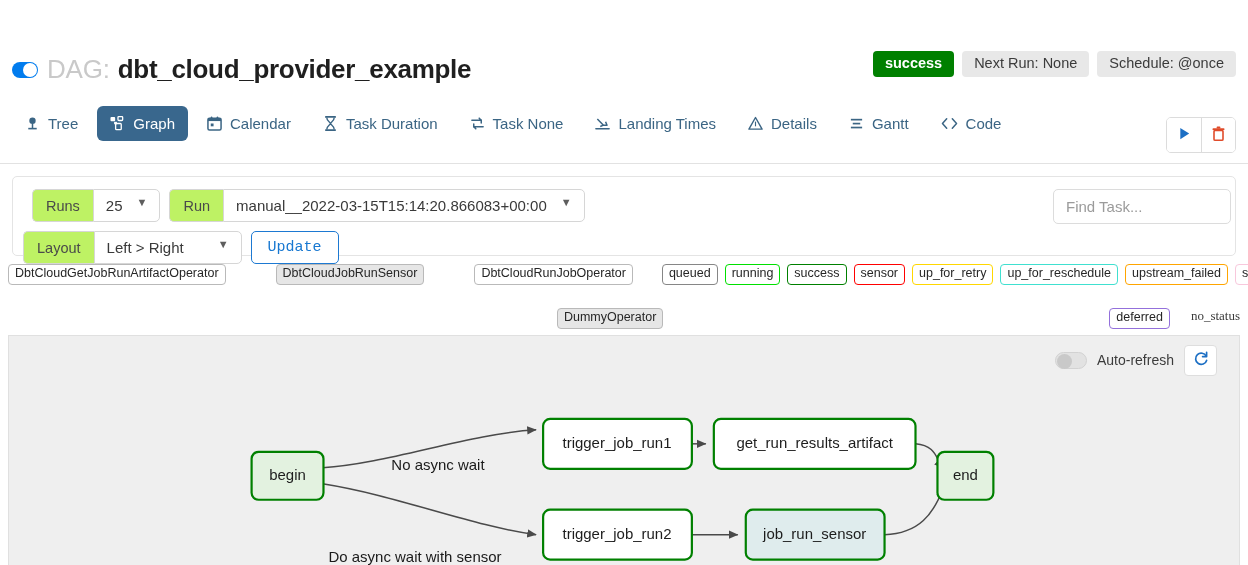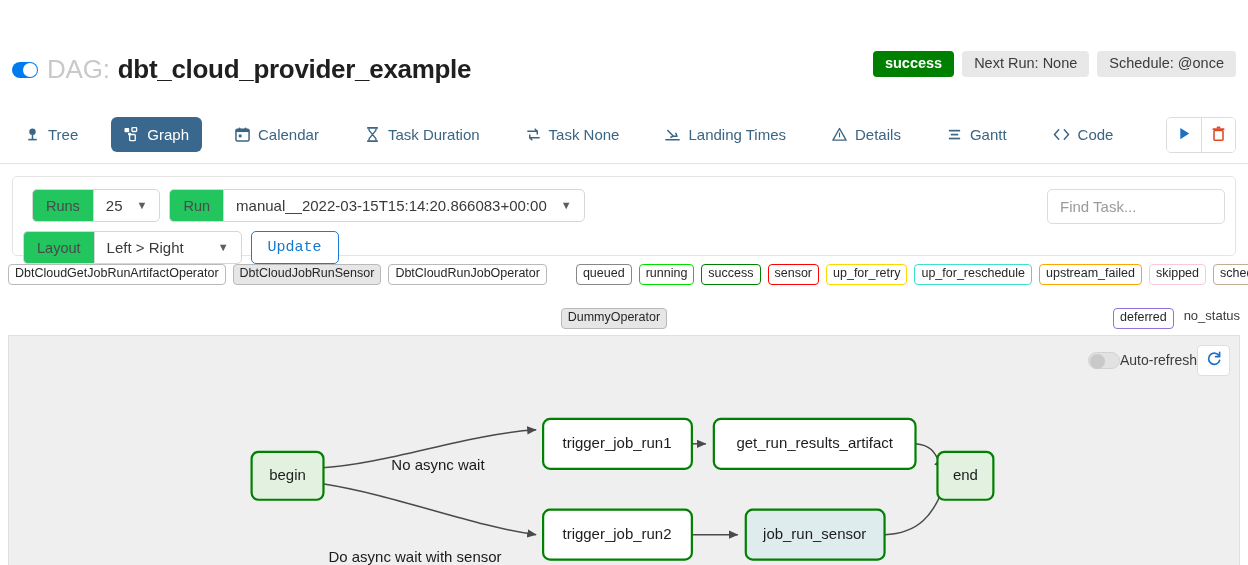--- a/index.html
+++ b/index.html
@@ -62,21 +62,21 @@
   }
 
   
   .nav-bar {
     position:relative;
     height:58px;
     border-bottom:1px solid #e2e2e2;
     padding:0 12px;
   }
   .tabs {
-    display:flex; align-items:center; gap:20px;
+    display:flex; align-items:flex-start; gap:6px;
     height:100%;
   }
   .tab {
     display:flex; align-items:center; gap:8px;
     padding:9px 13px;
     border-radius:6px;
     color:#3b6584;
     font-size:15px;
     cursor:pointer;
     white-space:nowrap;
@@ -108,21 +108,21 @@
     border-radius:5px;
     padding:12px 10px;
     position:relative;
     height:80px;
   }
   .filter-row { display:flex; align-items:center; }
   .filter-row + .filter-row { margin-top:9px; }
 
   .grp { display:flex; align-items:stretch; }
   .addon {
-    background:#22c55e;
+    background:#bef264;
     border:1px solid #d6d6d6;
     color:#4a4a4a;
     font-size:14.5px;
     padding:7px 13px;
     display:flex; align-items:center;
     white-space:nowrap;
   }
   .addon.left  { border-radius:5px 0 0 5px; border-right:none; }
   .addon.icon-only { padding:7px 11px; }
   .fld {
@@ -131,37 +131,37 @@
     color:#3a3a3a;
     font-size:15px;
     padding:7px 12px;
     display:flex; align-items:center;
     white-space:nowrap;
     font-family:"Liberation Sans", sans-serif;
   }
   .fld.right { border-radius:0 5px 5px 0; }
   .fld.mono { letter-spacing:-0.1px; }
   .sel {
-    display:flex; align-items:center; justify-content:space-between;
+    display:flex; align-items:flex-start; justify-content:space-between;
     gap:14px;
   }
   .caret { color:#5e5e5e; font-size:11px; line-height:1; }
   .btn-outline {
     border:1px solid #1d79d2;
     color:#1878d1;
     background:#fff;
     border-radius:5px;
     padding:7px 16px;
     font-size:15px;
     margin-left:9px;
     cursor:pointer;
     font-family:Liberation Mono, monospace;
   }
   .find-task {
-    position:absolute; right:10px; top:12px;
+    position:absolute; right:4px; top:12px;
     border:1px solid #dcdcdc;
     border-radius:5px;
     background:#fff;
     width:178px;
     padding:8px 12px;
     color:#9b9b9b;
     font-size:15px;
     font-family:"Liberation Sans", sans-serif;
   }
 
@@ -176,39 +176,39 @@
     border-radius:4px;
     font-size:12.5px;
     padding:2px 6px 3px;
     margin-right:7px;
     color:#262626;
     line-height:1.1;
     background:#fff;
     white-space:nowrap;
   }
   .chip.fill-gray { background:#e6e6e6; }
-  .op-group { display:flex; }
+  .op-group { display:flex;gap:43px; }
   .state-group { display:flex; margin-left:22px; }
   .state-group.row2 { margin-left:22px; }
   .no-status {
-    font-size:13px; color:#3a3a3a; margin-left:3px;
+    font-size:13px; color:#3a3a3a; margin-left:3px;font-family:Liberation Serif, serif;
   }
 
   
   .graph-wrap {
     margin:0 8px 8px;
     border:1px solid #e0e0e0;
     background:#efefef;
     height:248px;
     position:relative;
     overflow:hidden;
   }
   .graph-controls {
-    position:absolute; top:9px; right:9px;
-    display:flex; align-items:center; 
+    position:absolute; top:9px; right:22px;
+    display:flex; align-items:center; gap:10px;
     z-index:5;
   }
   .switch {
     width:32px; height:17px; border-radius:9px;
     background:#e2e2e2; border:1px solid #d2d2d2;
     position:relative; cursor:pointer;
   }
   .switch .knob {
     position:absolute; left:1px; top:1px;
     width:15px; height:15px; border-radius:50%;
@@ -428,21 +428,21 @@
       <span class="chip" style="border-color:#ffa500">upstream_failed</span>
       <span class="chip" style="border-color:#f8c8dc">skipped</span>
       <span class="chip" style="border-color:#c1ad91">scheduled</span>
     </div>
   </div>
 
   <div class="legend-line row2">
     <div class="op-group">
       <span class="chip fill-gray">DummyOperator</span>
     </div>
-    <div class="state-group row2" style="margin-left:439px;">
+    <div class="state-group row2" style="margin-left:439px;gap:11px;">
       <span class="chip" style="border-color:#9370db">deferred</span>
       <span class="no-status">no_status</span>
     </div>
   </div>
 </div>
 
 <div class="graph-wrap">
 
   <div class="graph-controls">
     <div class="switch">

